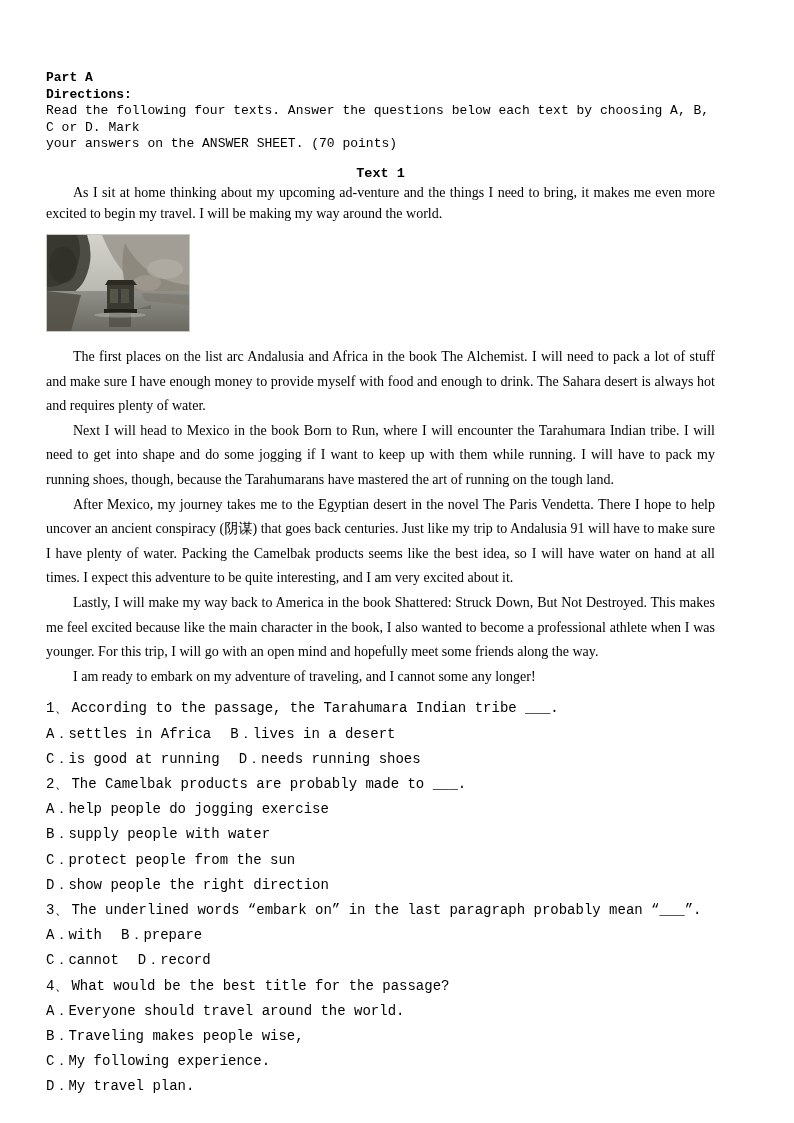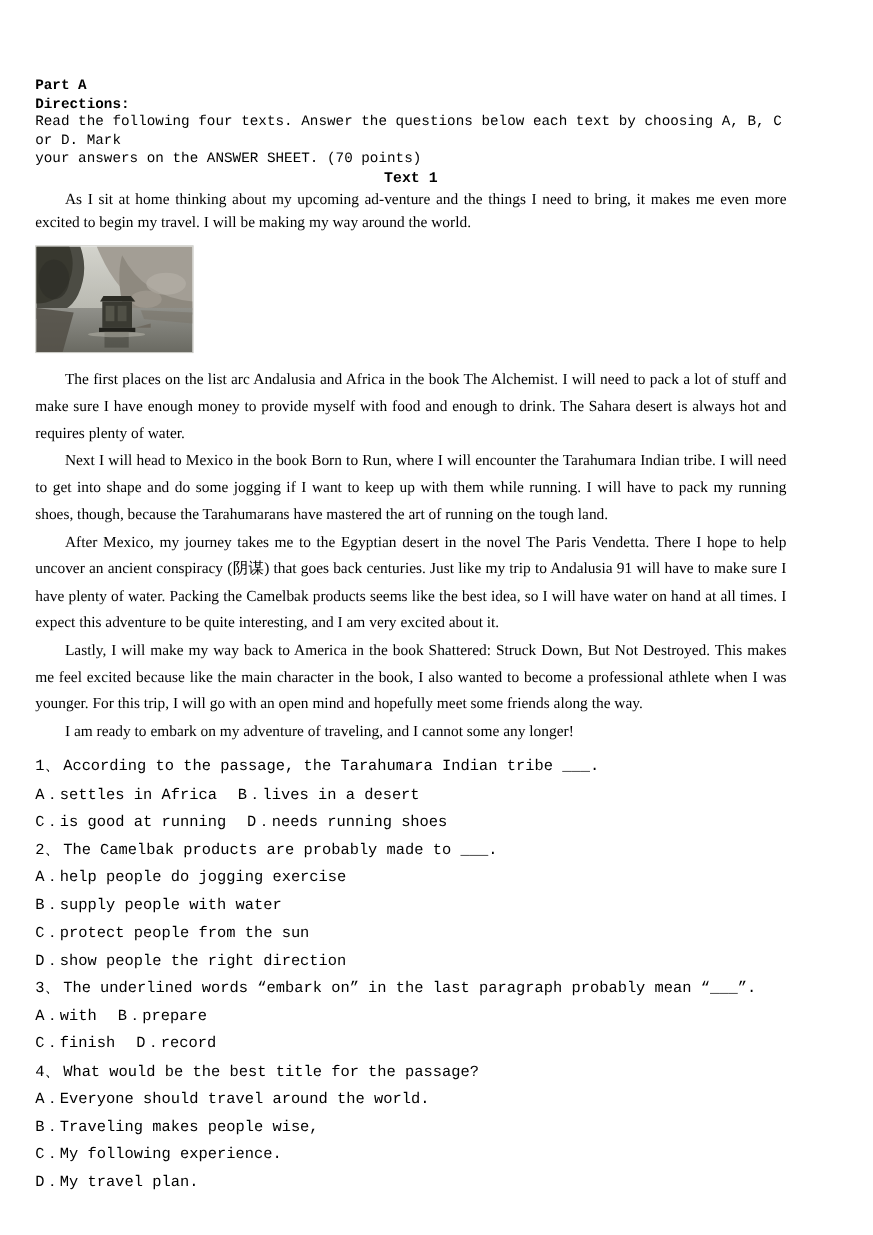--- a/index.html
+++ b/index.html
@@ -10,38 +10,38 @@
   body {
     width: 794px;
     height: 1123px;
     overflow: hidden;
     color: #000000;
   }
   .page {
     box-sizing: border-box;
     width: 753px;
     height: 1123px;
-    padding: 70px 38px 0 32px;
+    padding: 70px 38px 0 46px;
     background: #ffffff;
   }
   
   .mono {
     font-family: "Liberation Mono", "DejaVu Sans Mono", monospace;
     font-size: 13px;
     line-height: 16.5px;
     white-space: pre-wrap;
   }
   .mono-bold { font-weight: bold; }
   .text-heading {
     font-family: "Liberation Mono", "DejaVu Sans Mono", monospace;
     font-size: 13.5px;
     font-weight: bold;
     text-align: center;
     line-height: 17px;
-    margin-top: 1px;
+    margin-top: 12px;
   }
   
   .serif {
     font-family: "Liberation Serif", "DejaVu Serif", serif;
     font-size: 14px;
   }
   p.para {
     margin: 0;
     text-align: justify;
     text-indent: 27px;
@@ -145,21 +145,21 @@
     <div class="qline"><span class="opt">C．is good at running</span><span class="opt">D．needs running shoes</span></div>
 
     <div class="qline"><span class="qnum">2、</span><span>The Camelbak products are probably made to ___.</span></div>
     <div class="qline"><span class="opt">A．help people do jogging exercise</span></div>
     <div class="qline"><span class="opt">B．supply people with water</span></div>
     <div class="qline"><span class="opt">C．protect people from the sun</span></div>
     <div class="qline"><span class="opt">D．show people the right direction</span></div>
 
     <div class="qline"><span class="qnum">3、</span><span>The underlined words “embark on” in the last paragraph probably mean “___”.</span></div>
     <div class="qline"><span class="opt">A．with</span><span class="opt">B．prepare</span></div>
-    <div class="qline"><span class="opt">C．finish</span><span class="opt">D．record</span></div>
+    <div class="qline"><span class="opt">C．cannot</span><span class="opt">D．record</span></div>
 
     <div class="qline"><span class="qnum">4、</span><span>What would be the best title for the passage?</span></div>
     <div class="qline"><span class="opt">A．Everyone should travel around the world.</span></div>
     <div class="qline"><span class="opt">B．Traveling makes people wise,</span></div>
     <div class="qline"><span class="opt">C．My following experience.</span></div>
     <div class="qline"><span class="opt">D．My travel plan.</span></div>
 
   </div>
 </div>
 

